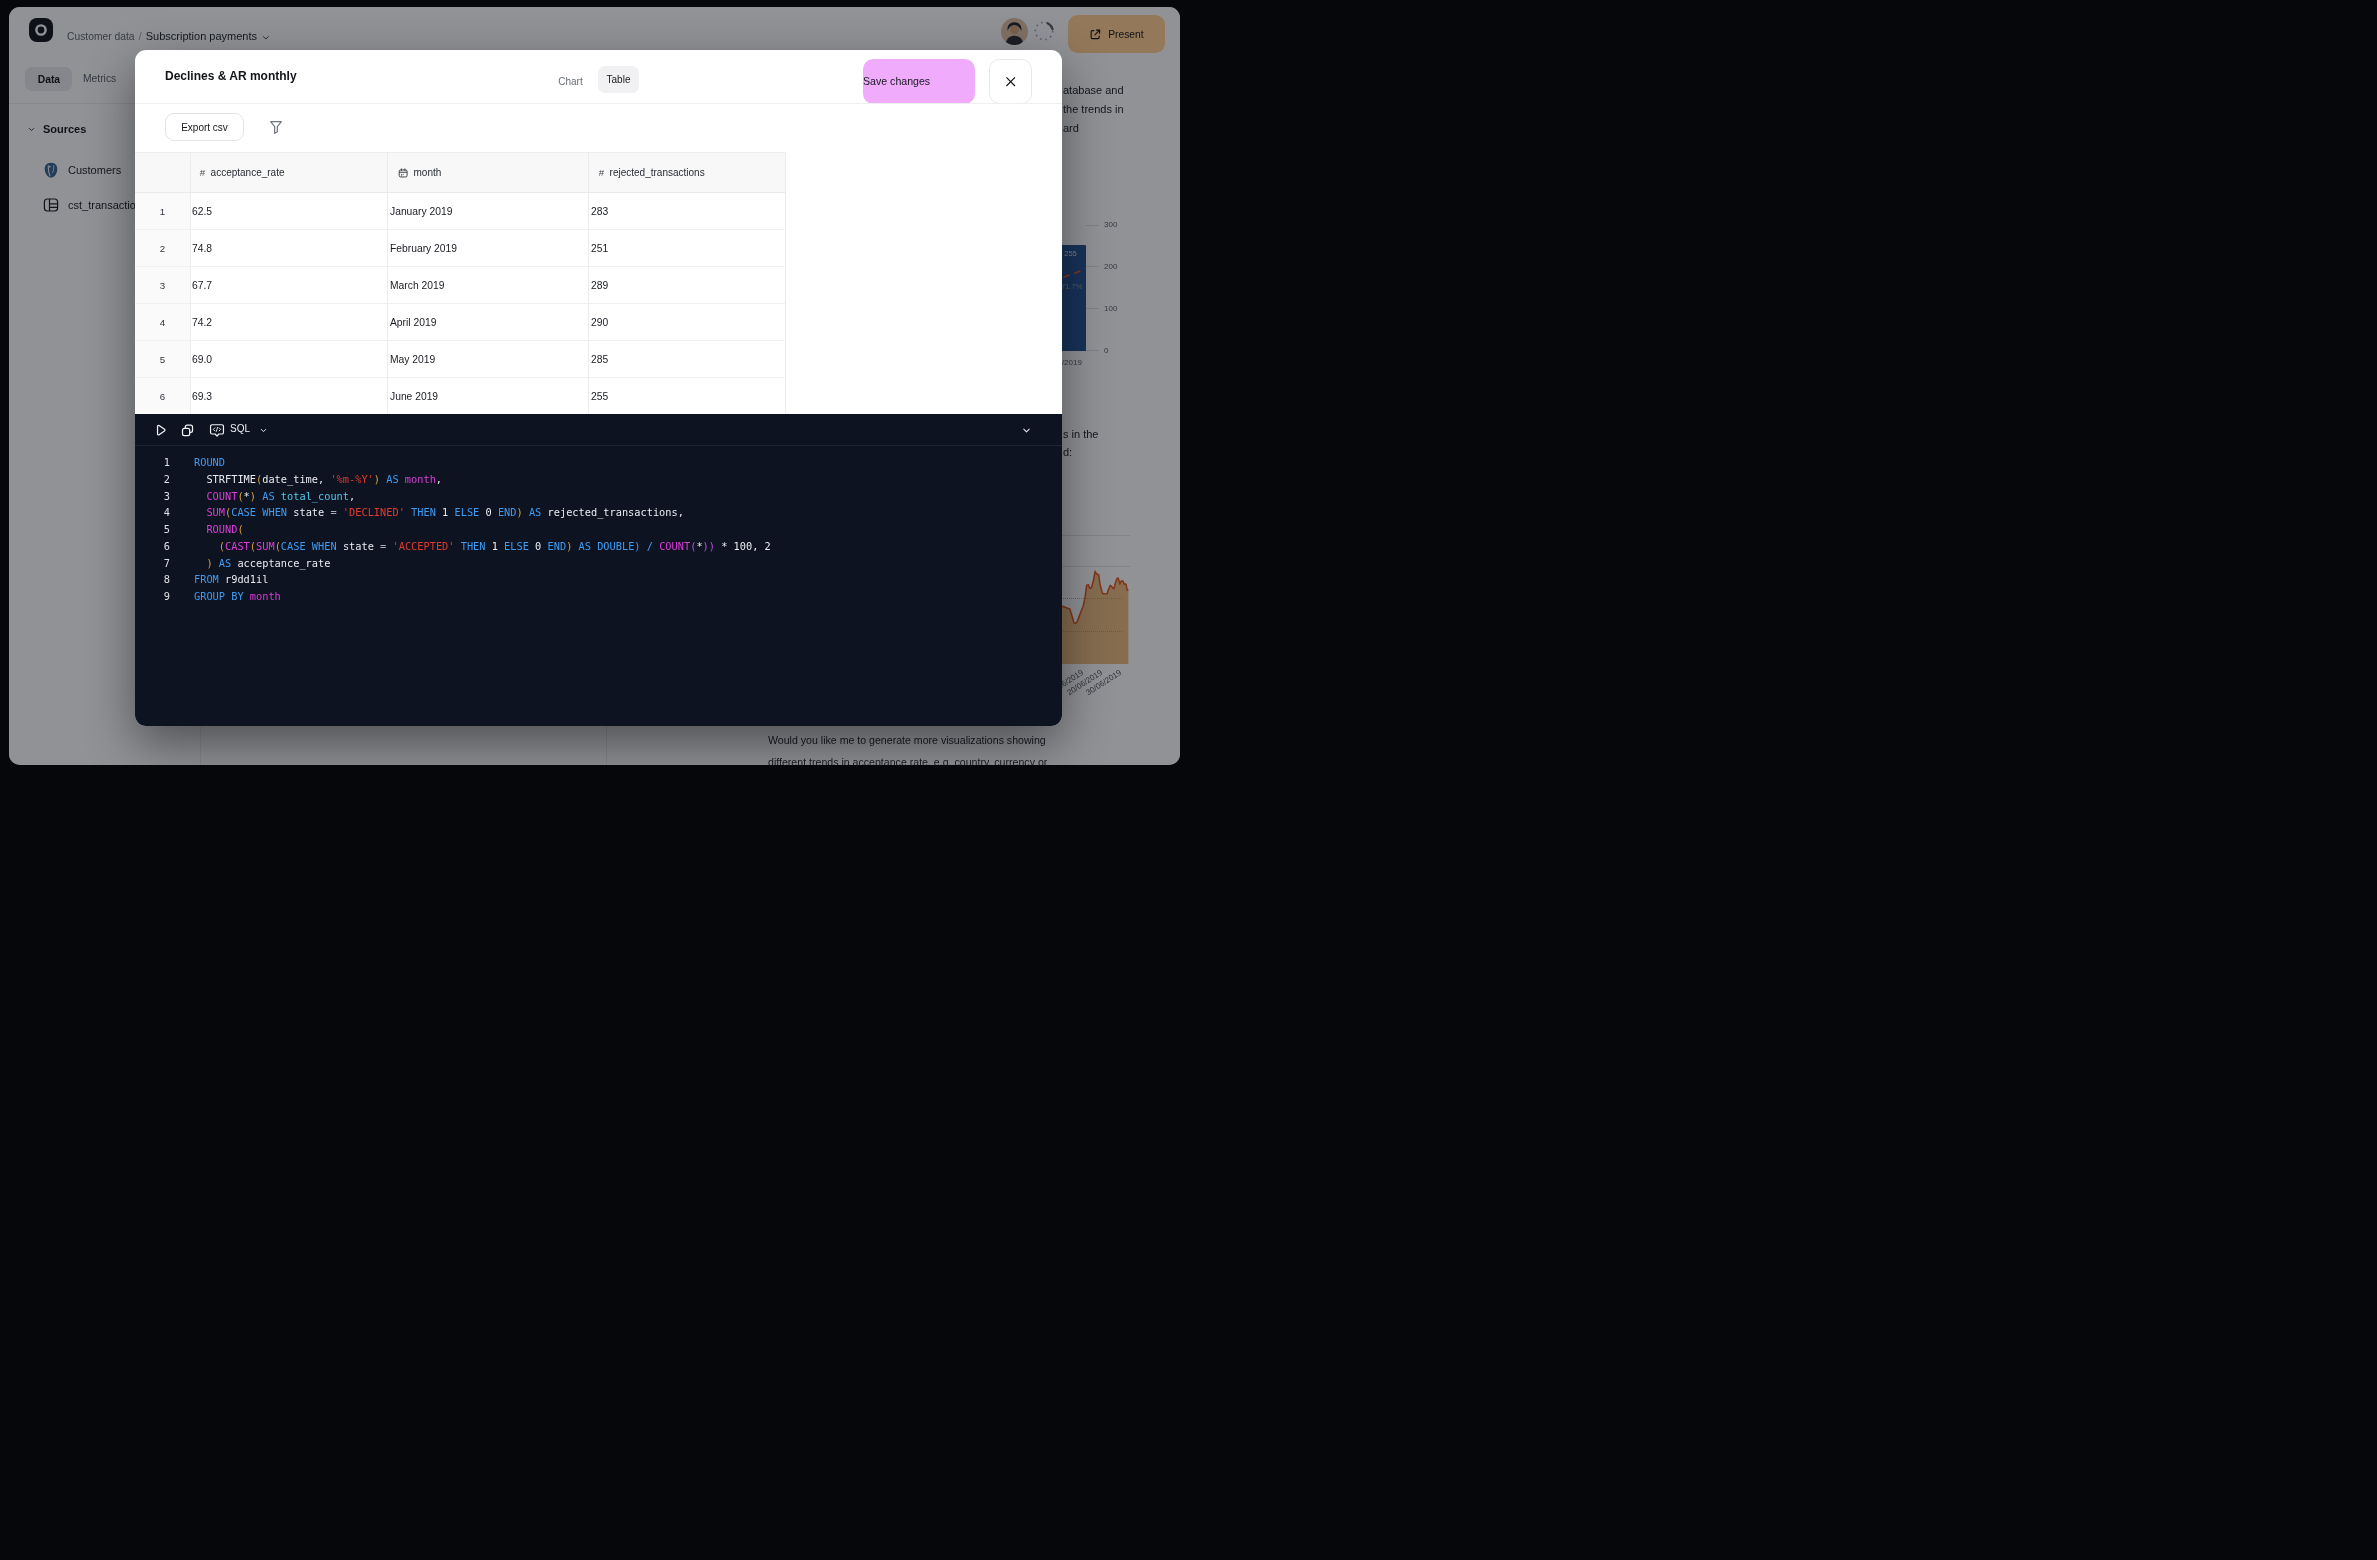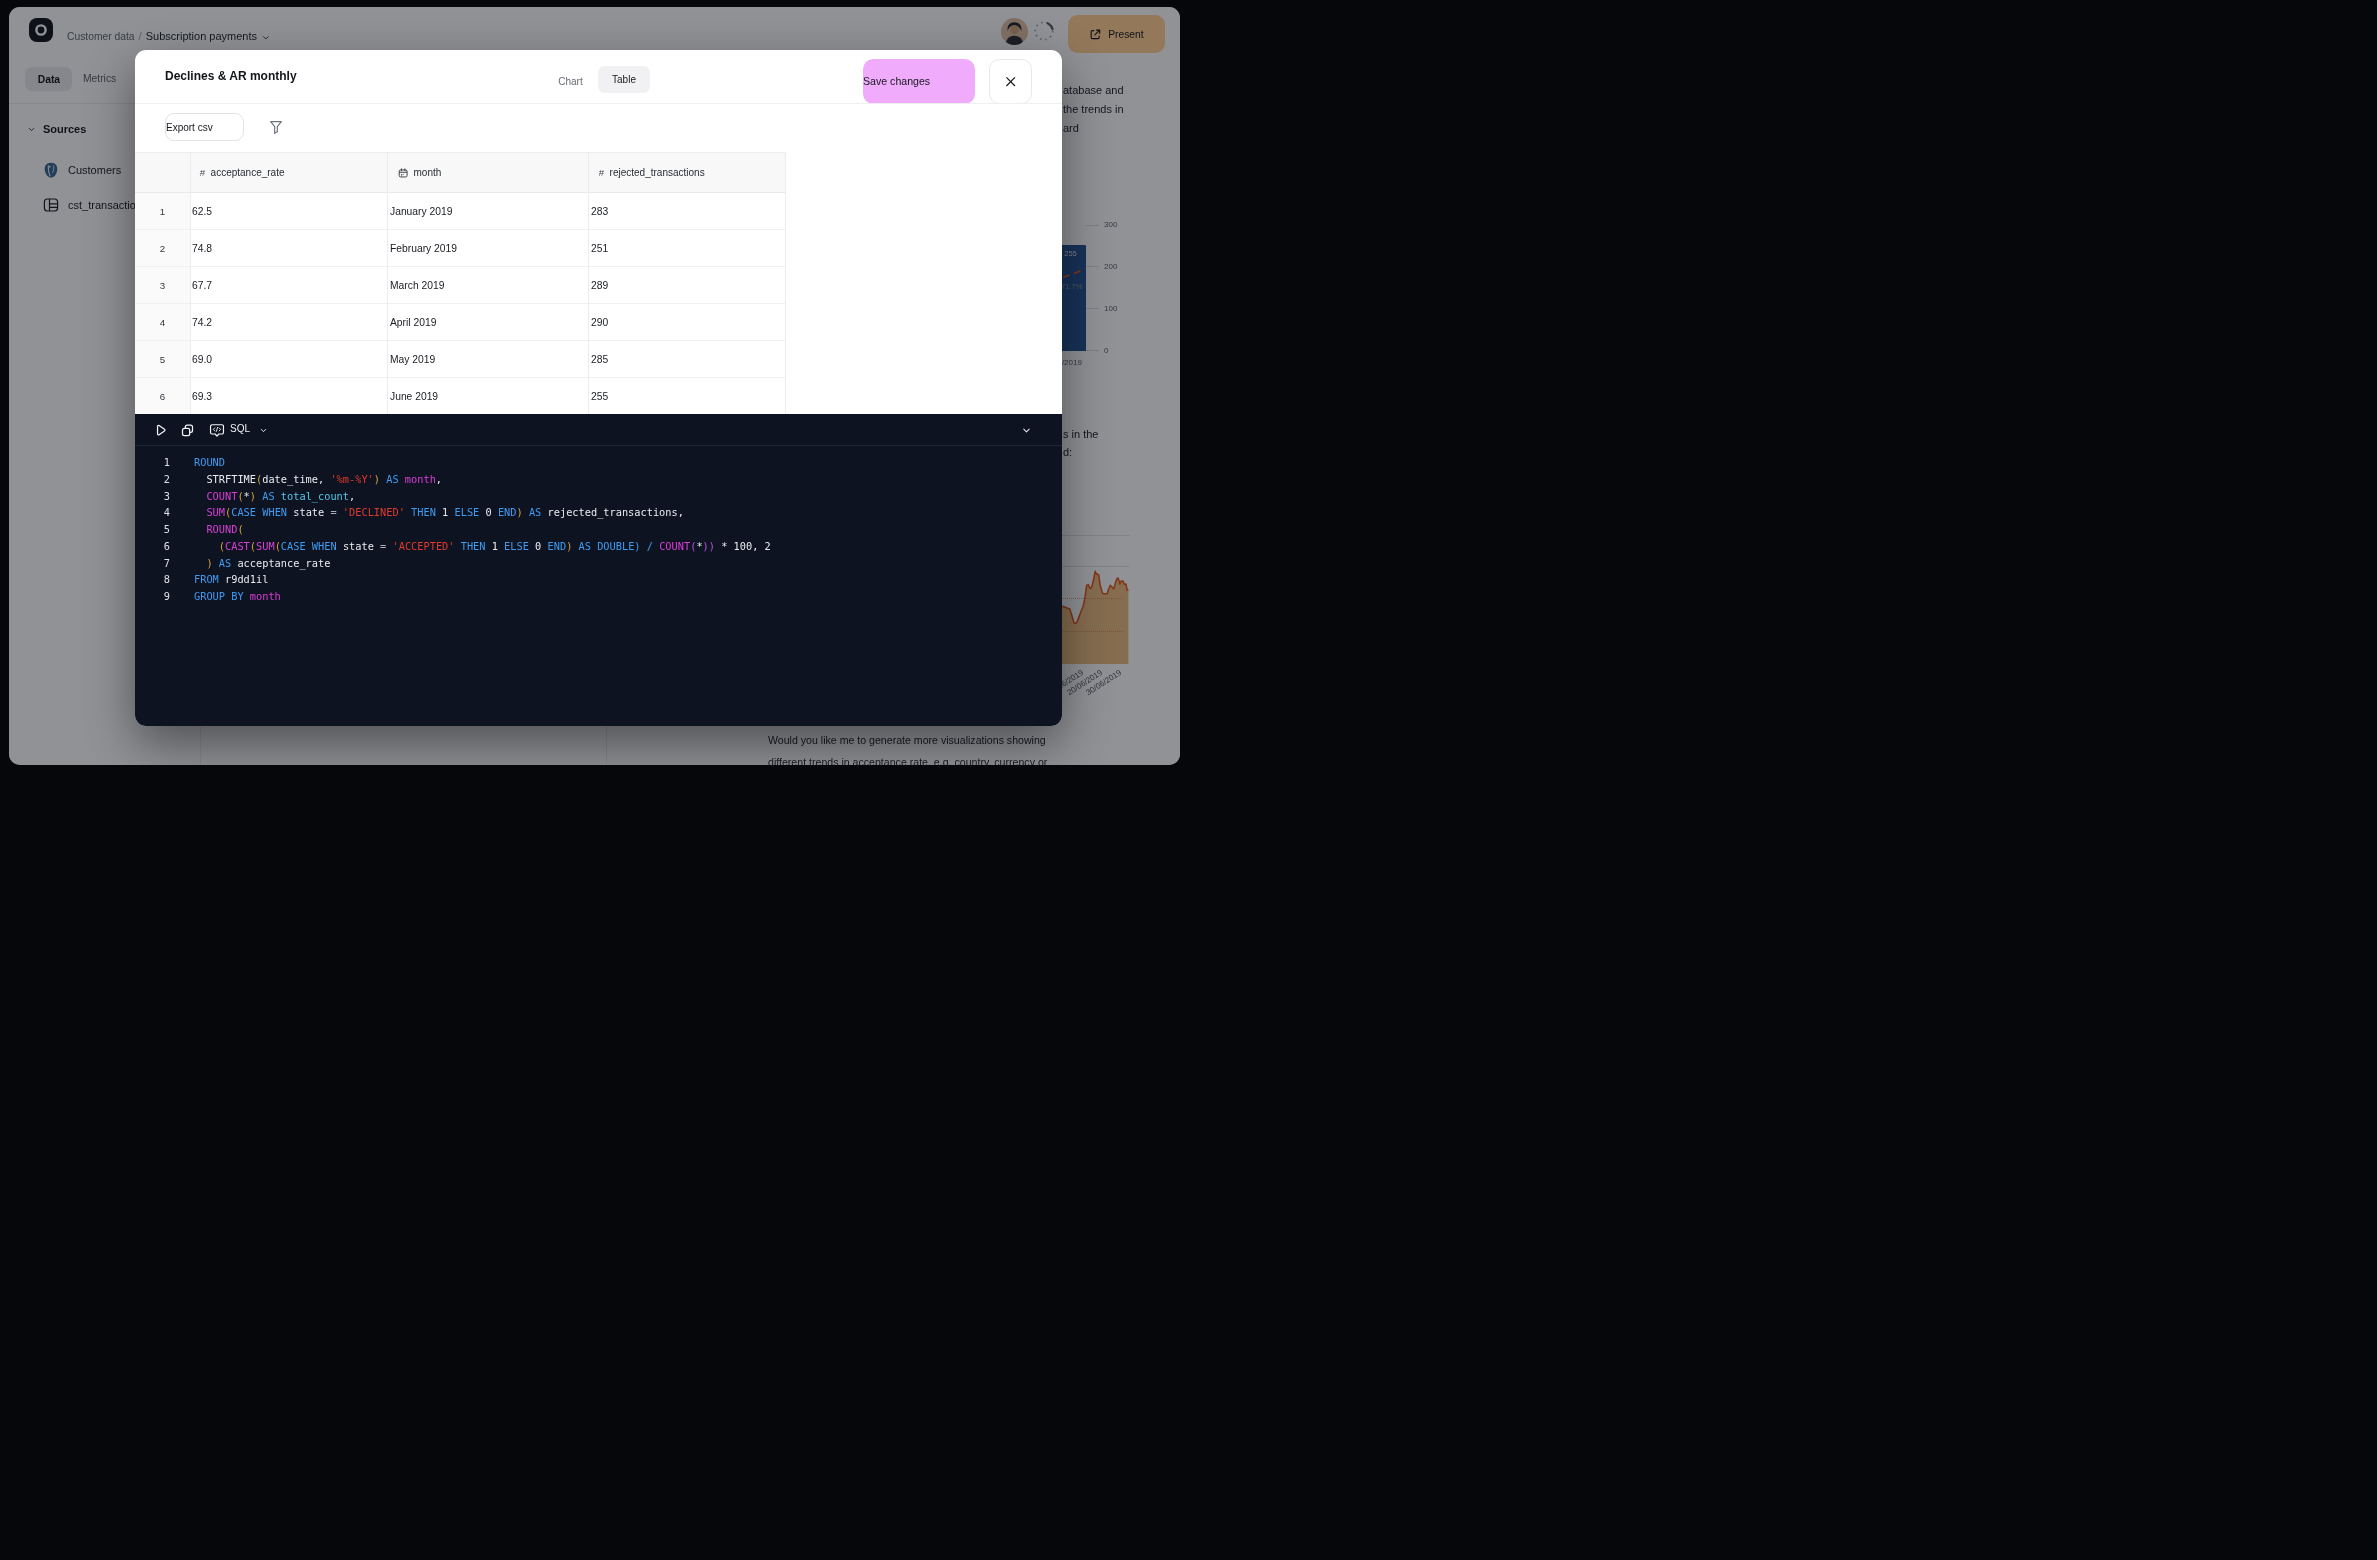--- a/index.html
+++ b/index.html
@@ -35,25 +35,25 @@
   .ylab{position:absolute;left:1095px;font-size:8px;color:#585D64}
   #bg-bar-x{left:1044px;top:351px;font-size:8px;color:#585D64}
   .gridline{position:absolute;left:1046px;width:75px;height:1.2px;background:#D9DBDF}
   .dotline{position:absolute;left:1046px;width:67px;border-top:1.2px dotted #C77F4A;opacity:.75}
   .xlab{position:absolute;font-size:8px;color:#4A4F57;transform:rotate(-33deg);transform-origin:left center;white-space:nowrap}
   .bottomtext{position:absolute;left:759px;font-size:10.6px;color:#23262E;white-space:nowrap}
   .below-divider{left:597px;top:719px;width:0.6px;height:40px;background:#E2E2E6}
   
   #modal-title{left:30px;top:19px;font-size:12px;font-weight:600;color:#131519}
   #toggle-chart{left:411px;top:18px;width:49px;height:25.5px;display:flex;align-items:center;justify-content:center;font-size:10px;color:#676C74;cursor:pointer}
-  #toggle-table{left:463px;top:16px;width:52px;height:27px;border-radius:6.7px;background:#F1F1F3;display:flex;align-items:center;justify-content:center;font-size:10px;font-weight:500;color:#17191F;cursor:pointer}
+  #toggle-table{left:463px;top:16px;width:41px;height:27px;border-radius:6.7px;background:#F1F1F3;display:flex;align-items:center;justify-content:center;font-size:10px;font-weight:500;color:#17191F;cursor:pointer}
   #save-btn{left:728px;top:8.5px;width:112px;height:45px;border-radius:10.3px;background:#f0abfc;display:flex;align-items:center;justify-content:flex-start;font-size:10.6px;font-weight:500;color:#17191E;border:none;cursor:pointer}
   #close-btn{left:854px;top:8.5px;width:43px;height:45px;border-radius:10.3px;background:#fff;border:0.9px solid #E7E7EA;display:flex;align-items:center;justify-content:center;cursor:pointer}
   .mod-divider{left:0;top:53px;width:927px;height:0.6px;background:#EFEFF1}
-  #export-btn{left:30px;top:63px;width:79px;height:28px;border-radius:9px;background:#fff;border:0.9px solid #E3E3E7;display:flex;align-items:center;font-size:10px;font-weight:500;color:#15181D;cursor:pointer}
+  #export-btn{left:30px;top:63px;width:79px;height:28px;border-radius:9px;background:#fff;border:0.9px solid #E3E3E7;display:flex;align-items:center;justify-content:center;font-size:10px;font-weight:500;color:#15181D;cursor:pointer}
   #filter-icon{left:133px;top:69px;cursor:pointer}
   
   #thead{left:0;top:102px;width:650px;height:41px;background:#F8F8F9;border-top:0.6px solid #EDEDEF;border-bottom:0.6px solid #E9E9EC;display:flex}
   .hc{display:flex;align-items:center;gap:5.5px;padding-left:9.7px}
   .hc .hash{font-size:9.7px;color:#43474F;font-weight:500}
   .hc .hl{font-size:10px;color:#282C33}
   .vline{position:absolute;width:0.6px;background:#ECECEF;top:102px;height:262px}
   #trows{left:0;top:143px;width:650px}
   .trow{display:flex;height:37px;border-bottom:0.6px solid #F0F0F2;background:#fff}
   .tnum{width:55px;background:#FAFAFB;display:flex;align-items:center;justify-content:center;font-size:9.7px;color:#33373E}

